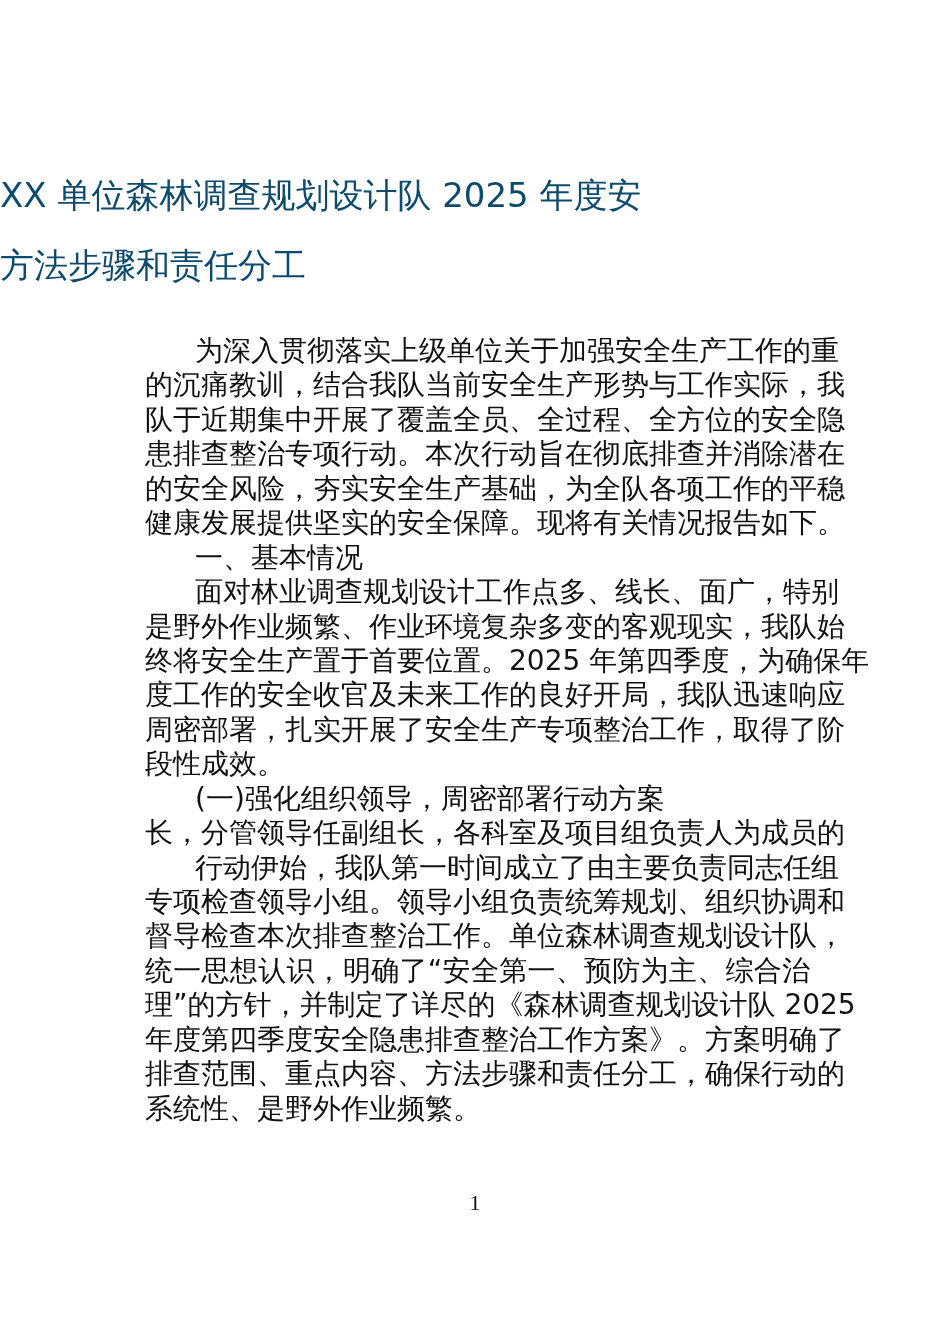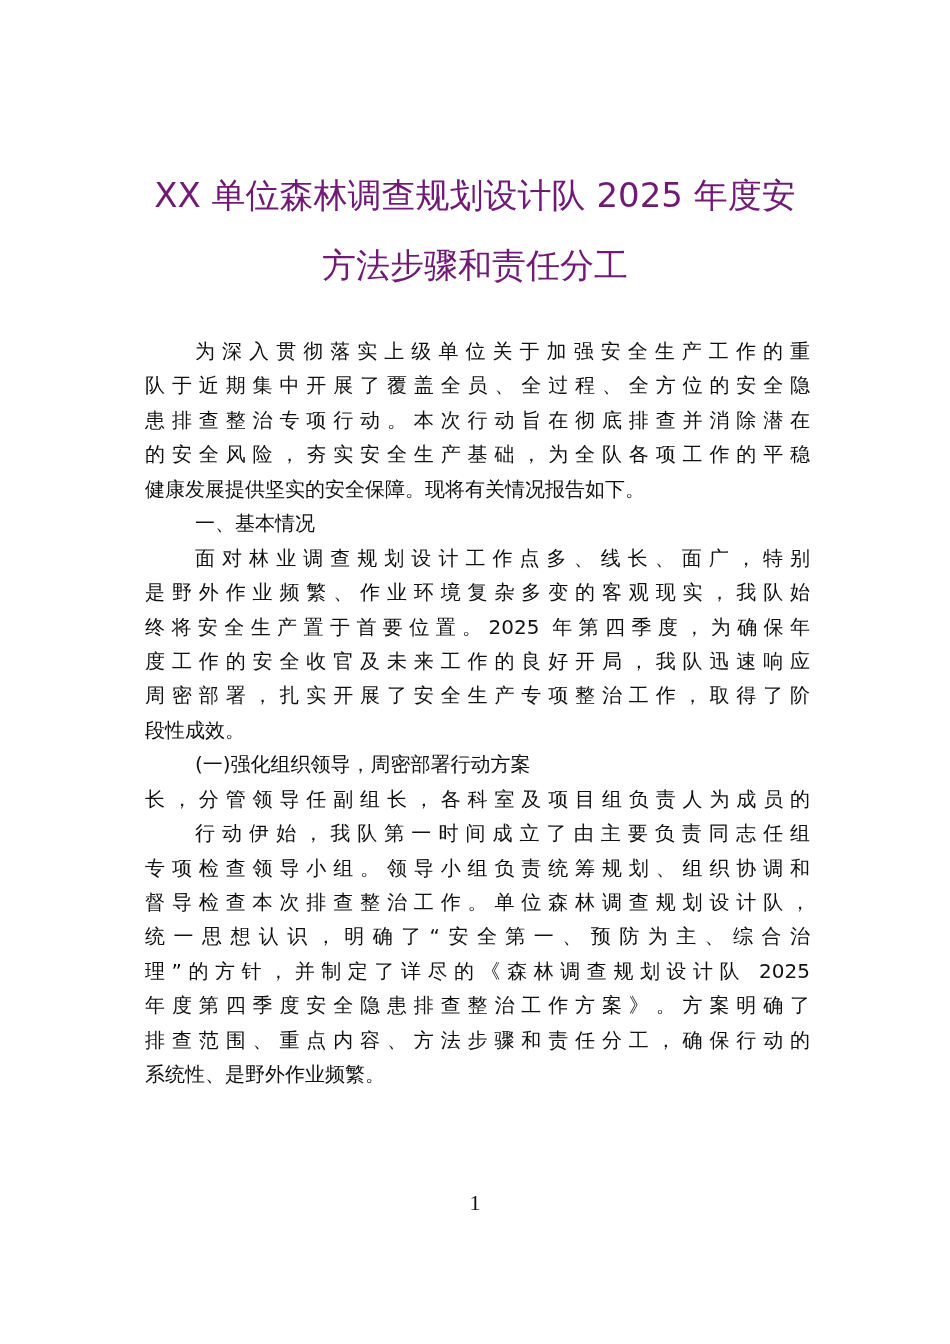--- a/index.html
+++ b/index.html
@@ -19,40 +19,40 @@
       position: absolute;
       left: 0; top: 0;
       width: 950px;
       height: 1344px;
       background: #ffffff;
     }
     .title {
       position: absolute;
       left: 0;
       width: 950px;
-      text-align: center;
+      text-align: left;
       font-size: 34px;
       line-height: 40px;
       letter-spacing: 0px;
-      color: #701a75;
+      color: #0c4a6e;
       white-space: nowrap;
     }
     .title-line-1 { top: 175px; }
     .title-line-2 { top: 245px; }
 
     .body-text {
       position: absolute;
       left: 145px;
       top: 334px;
       width: 665px;
     }
     .line {
       height: 34.45px;
       line-height: 34.45px;
-      font-size: 20px;
+      font-size: 28px;
       white-space: nowrap;
       color: #111111;
       text-align: justify;
       text-align-last: justify;
       overflow: visible;
     }
     .line.last {
       text-align-last: left;
     }
     .line.indent {
@@ -75,20 +75,21 @@
 
 <div class="page">
 
   <div class="title title-line-1">XX 单位森林调查规划设计队 2025 年度安</div>
   <div class="title title-line-2">方法步骤和责任分工</div>
 
   <div class="body-text">
 
     <div>
       <div class="line indent">为深入贯彻落实上级单位关于加强安全生产工作的重</div>
+      <div class="line">的沉痛教训，结合我队当前安全生产形势与工作实际，我</div>
       <div class="line">队于近期集中开展了覆盖全员、全过程、全方位的安全隐</div>
       <div class="line">患排查整治专项行动。本次行动旨在彻底排查并消除潜在</div>
       <div class="line">的安全风险，夯实安全生产基础，为全队各项工作的平稳</div>
       <div class="line last">健康发展提供坚实的安全保障。现将有关情况报告如下。</div>
     </div>
 
     <div class="line indent last">一、基本情况</div>
 
     <div>
       <div class="line indent">面对林业调查规划设计工作点多、线长、面广，特别</div>

